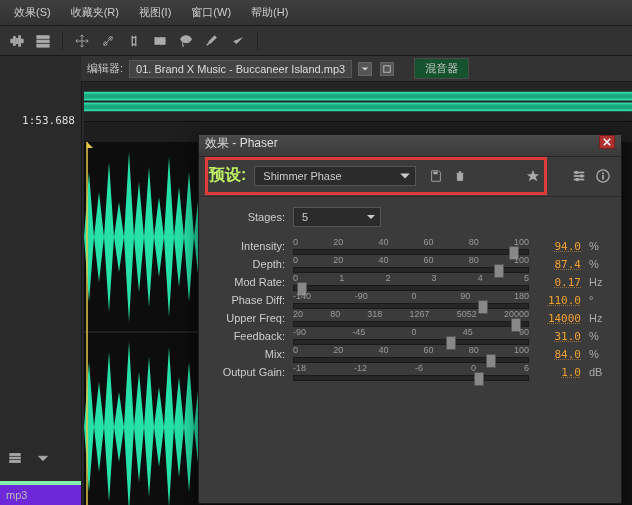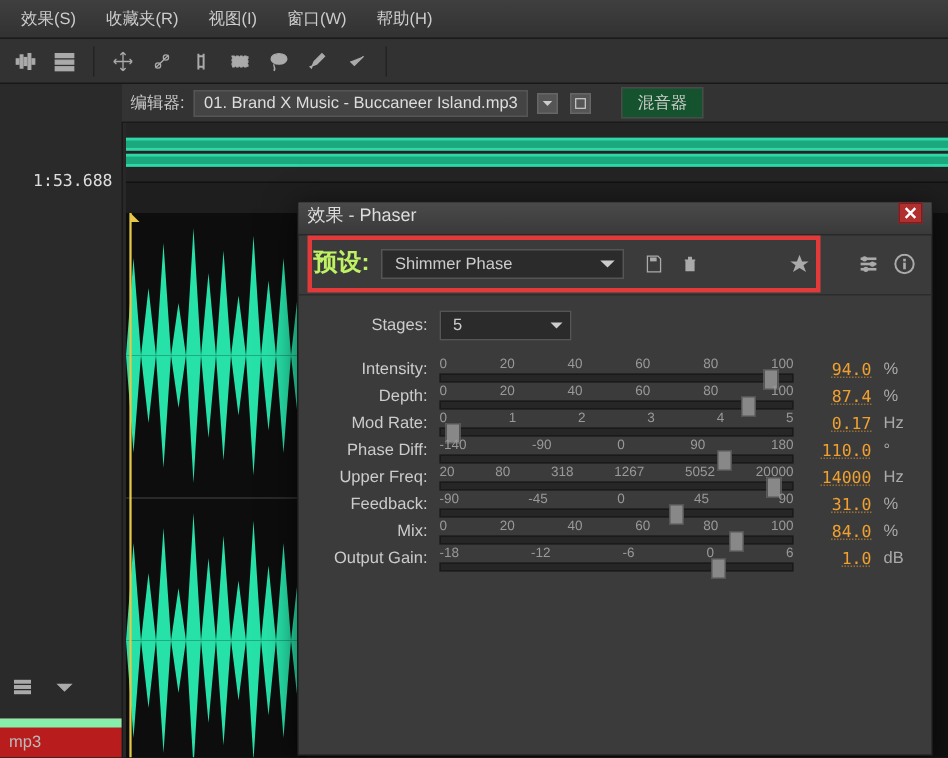--- a/index.html
+++ b/index.html
@@ -69,22 +69,22 @@
     color:#ccc; font-size:11px;
   }
   .duration-val {
     padding:4px 6px; text-align:right; color:#ddd;
     font-family:"Consolas",monospace;
   }
   .left-bottom {
     position:absolute; left:0; right:0; bottom:0;
     padding:4px 6px;
     display:flex; align-items:flex-start; gap:4px;
-    border-top:6px solid #86efac;
-    background:#b91c1c;
+    border-top:4px solid #86efac;
+    background:#6d28d9;
   }
   .file-ext { color:#bbb; font-size:11px; }
   
   .wave-area {
     position:absolute; left:84px; right:0; top:82px; bottom:0;
     background:#1e1e1e;
   }
   .overview {
     height:40px; background:#242424;
     border-bottom:1px solid #111;

